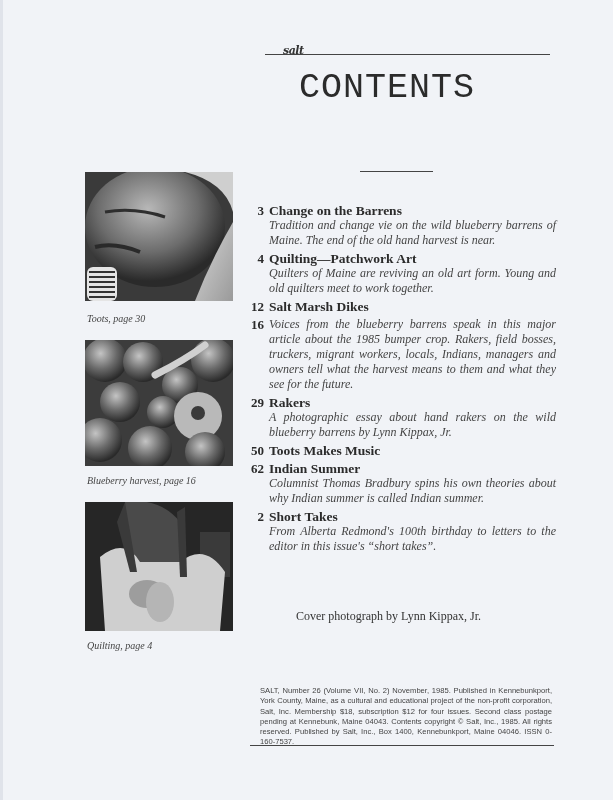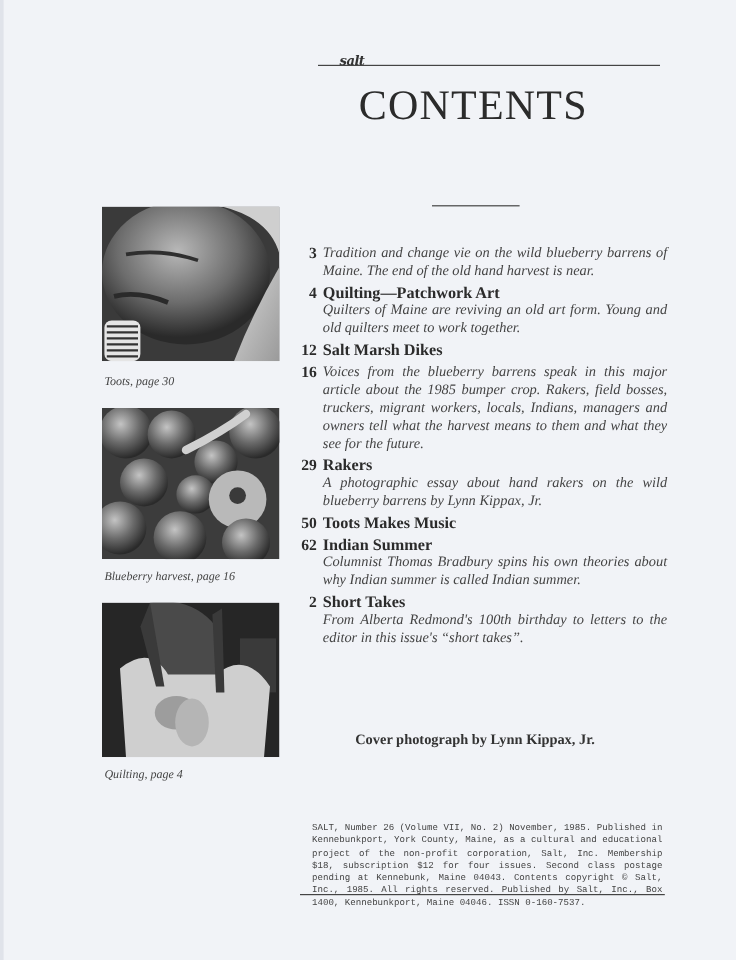--- a/index.html
+++ b/index.html
@@ -6,35 +6,35 @@
   body {
     width:613px; height:800px; position:relative; overflow:hidden;
     background:#f1f3f7;
     font-family:"DejaVu Serif", serif;
     color:#2a2a2a;
   }
   .page-edge { position:absolute; left:0; top:0; width:3px; height:800px; background:#e0e3ea; }
   .masthead { position:absolute; left:243px; top:44px; width:307px; height:14px; }
   .masthead .logo { position:absolute; left:0; top:0; font-family:"DejaVu Serif", serif; font-style:italic; font-weight:bold; font-size:11px; color:#333; letter-spacing:-0.5px;margin-left:40px; }
   .masthead .rule { position:absolute; left:22px; top:10px; right:0; height:1px; background:#444; }
-  .title { position:absolute; left:299px; top:68px; font-family:Liberation Serif, serif; font-size:35px; letter-spacing:1px; color:#2b2b2b; }
+  .title { position:absolute; left:299px; top:68px; font-family:Liberation Mono, monospace; font-size:35px; letter-spacing:1px; color:#2b2b2b; }
   .short-rule { position:absolute; left:360px; top:171px; width:73px; height:1px; background:#444; }
 
   .photo { position:absolute; left:85px; width:148px; overflow:hidden; }
   .photo svg { display:block; }
   .caption { position:absolute; left:87px; font-family:"Liberation Serif", serif; font-style:italic; font-size:10px; color:#444; }
 
   .toc { position:absolute; left:246px; top:203px; width:310px; }
   .entry { position:relative; margin-bottom:3px; }
   .entry .num { position:absolute; left:0; width:18px; text-align:right; font-family:"Liberation Serif", serif; font-weight:bold; font-size:13px; color:#2b2b2b; line-height:15px; }
   .entry .head { margin-left:23px; font-family:"Liberation Serif", serif; font-weight:bold; font-size:13.5px; line-height:15px; color:#2b2b2b; }
   .entry .desc { margin-left:23px; font-family:"Liberation Serif", serif; font-style:italic; font-size:12px; line-height:15px; color:#444; text-align:justify; }
 
-  .cover-credit { position:absolute; left:296px; top:609px; font-family:"Liberation Serif", serif; font-size:12px; color:#333;font-weight:bold; }
-  .imprint { position:absolute; left:260px; top:686px; width:292px; font-family:Liberation Mono, monospace; font-size:7.6px; line-height:10.3px; color:#444; text-align:justify; }
+  .cover-credit { position:absolute; left:296px; top:609px; font-family:"Liberation Serif", serif; font-size:12px; color:#333; }
+  .imprint { position:absolute; left:260px; top:686px; width:292px; font-family:Liberation Sans, sans-serif; font-size:7.6px; line-height:10.3px; color:#444; text-align:justify; }
   .bottom-rule { position:absolute; left:250px; top:745px; width:304px; height:1px; background:#444; }
 </style>
 </head>
 <body>
 
 <div class="page-edge"></div>
 
 <div class="masthead">
   <span class="logo">salt</span>
   <div class="rule"></div>
@@ -111,20 +111,21 @@
     <ellipse cx="75" cy="100" rx="14" ry="20" fill="#b5b5b5"></ellipse>
     <path d="M40 0 L52 70 L45 70 L32 20 Z" fill="#3a3a3a"></path>
     <path d="M100 5 L102 75 L95 75 L92 10 Z" fill="#3a3a3a"></path>
   </svg>
 </div>
 <div class="caption" style="top:640px;">Quilting, page 4</div>
 
 <div class="toc">
   <div class="entry">
     <span class="num">3</span>
+    <div class="head">Change on the Barrens</div>
     <div class="desc">Tradition and change vie on the wild blueberry barrens of Maine. The end of the old hand harvest is near.</div>
   </div>
   <div class="entry">
     <span class="num">4</span>
     <div class="head">Quilting—Patchwork Art</div>
     <div class="desc">Quilters of Maine are reviving an old art form. Young and old quilters meet to work together.</div>
   </div>
   <div class="entry">
     <span class="num">12</span>
     <div class="head">Salt Marsh Dikes</div>

